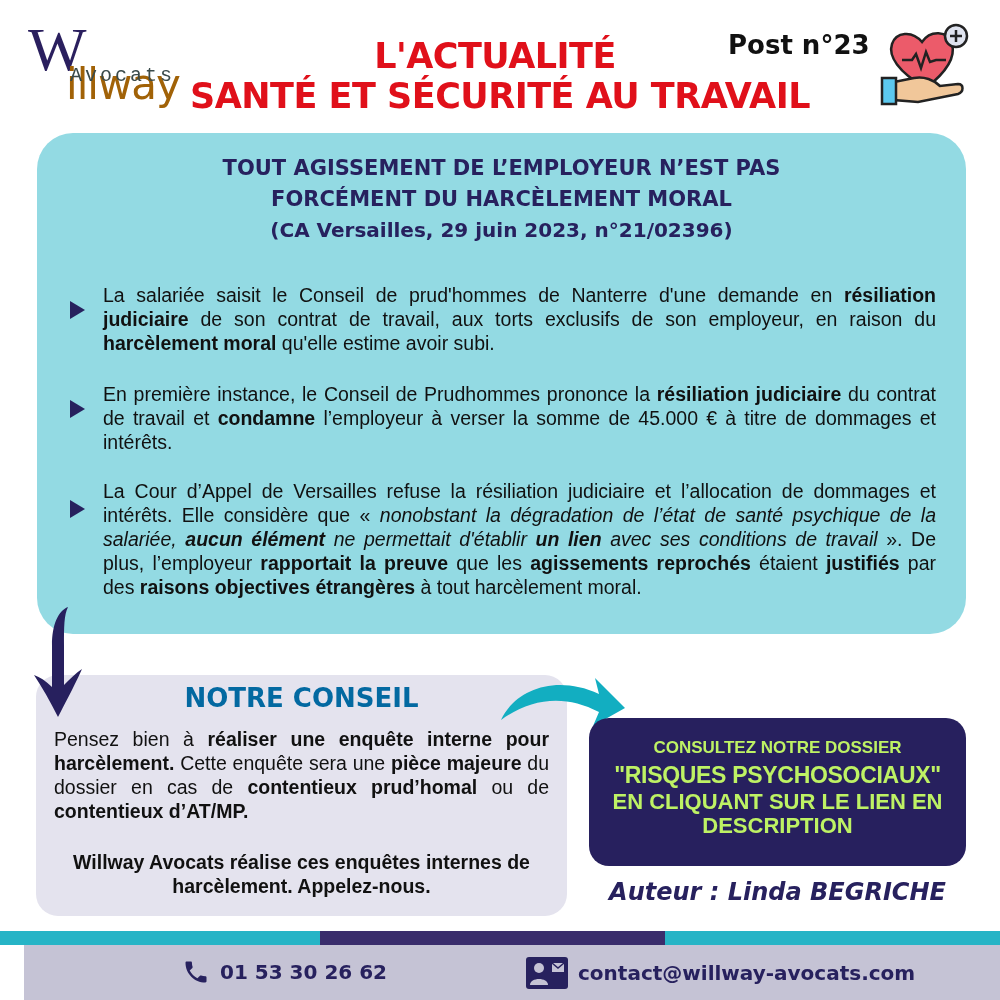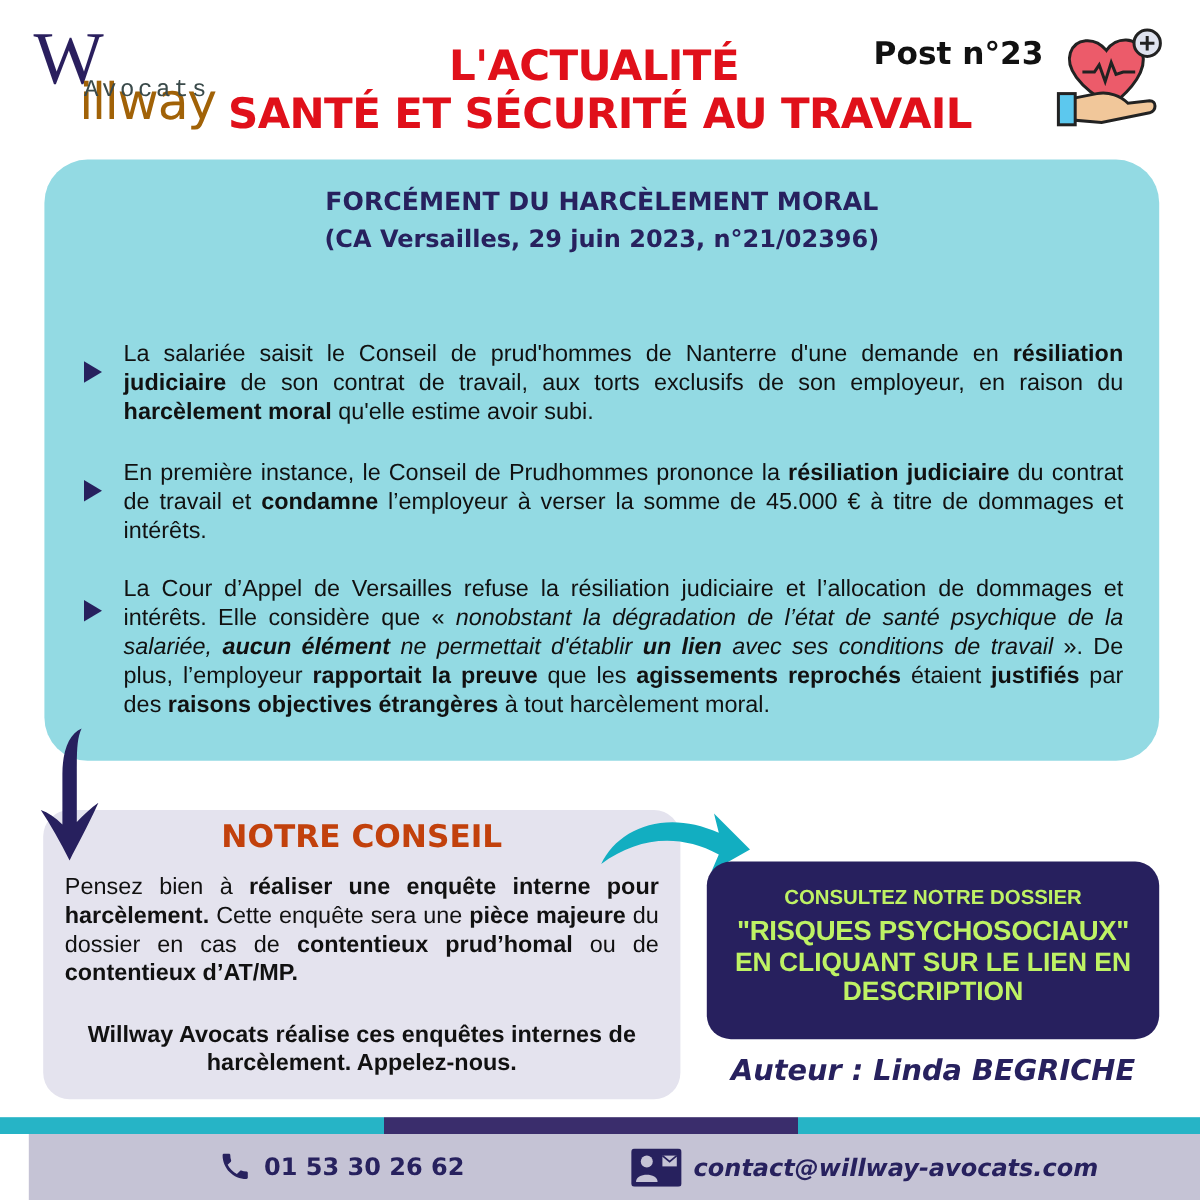--- a/index.html
+++ b/index.html
@@ -23,38 +23,38 @@
   .bullet { position: absolute; left: 66px; width: 833px; font-size: 19.5px; line-height: 24px; text-align: justify; color: #111; margin-top: 12px; }
   .bullet .tri { position: absolute; left: -33px; width: 0; height: 0; border-left: 15px solid #27215e; border-top: 9px solid transparent; border-bottom: 9px solid transparent; }
   .b1 { top: 138px; } .b1 .tri { top: 18px; }
   .b2 { top: 237px; } .b2 .tri { top: 18px; }
   .b3 { top: 334px; } .b3 .tri { top: 21px; }
   b, strong { font-weight: bold; }
   i { font-style: italic; }
 
   .arrow-down { position: absolute; left: 30px; top: 605px; width: 55px; height: 115px; }
   .advice-card { position: absolute; left: 36px; top: 675px; width: 531px; height: 241px; background: #e4e3ee; border-radius: 22px; }
-  .advice-title { position: absolute; left: 0; top: 8px; width: 531px; text-align: center; font-family: "DejaVu Sans", sans-serif; font-weight: bold; font-size: 26px; color: #c2410c; }
+  .advice-title { position: absolute; left: 0; top: 8px; width: 531px; text-align: center; font-family: "DejaVu Sans", sans-serif; font-weight: bold; font-size: 26px; color: #0369a1; }
   .advice-body { position: absolute; left: 18px; top: 52px; width: 495px; font-size: 19.5px; line-height: 24px; text-align: justify; color: #111; }
   .advice-footer { position: absolute; left: 18px; top: 175px; width: 495px; font-size: 19.5px; line-height: 24px; text-align: center; font-weight: bold; color: #111; }
 
   .arrow-curve { position: absolute; left: 495px; top: 670px; width: 130px; height: 80px; }
   .cta-card { position: absolute; left: 589px; top: 718px; width: 377px; height: 148px; background: #27205e; border-radius: 20px; color: #bef264; text-align: center; font-weight: bold; cursor: pointer; }
   .cta-l1 { margin-top: 18px; font-size: 17px; line-height: 24px; }
   .cta-l2 { font-size: 23px; line-height: 30px; letter-spacing: -0.3px; }
   .cta-l3 { font-size: 22px; line-height: 24px; }
   .author { position: absolute; left: 589px; top: 878px; width: 377px; text-align: center; font-family: "DejaVu Sans", sans-serif; font-weight: bold; font-style: italic; font-size: 24px; color: #27215e; }
 
   .stripe { position: absolute; top: 931px; height: 14px; }
   .stripe-left { left: 0; width: 320px; background: #26b4c6; }
   .stripe-mid { left: 320px; width: 345px; background: #3a2d6c; }
   .stripe-right { left: 665px; width: 335px; background: #26b4c6; }
   .footer { position: absolute; left: 0; top: 945px; width: 1000px; height: 55px; background: #c5c3d5; margin-left: 24px; }
   .phone { position: absolute; left: 158px; top: 12px; display: flex; align-items: center; gap: 10px; color: #27215e; font-weight: bold; font-size: 20px; font-family: "DejaVu Sans", sans-serif; }
-  .email { position: absolute; left: 502px; top: 12px; display: flex; align-items: center; gap: 10px; color: #27215e; font-weight: bold; font-size: 20px; font-family: "DejaVu Sans", sans-serif; font-style: italic; }
+  .email { position: absolute; left: 502px; top: 12px; display: flex; align-items: center; gap: 10px; color: #27215e; font-weight: bold; font-size: 20px; font-family: "DejaVu Sans", sans-serif; }
 </style>
 </head>
 <body>
 
 <div class="logo">
   <span class="big-w">W</span>
   <span class="illway">illway</span>
   <span class="avocats">Avocats</span>
 </div>
 
@@ -69,20 +69,21 @@
   <polyline points="24,38 34,38 38,32 43,46 48,30 52,40 58,38 68,38" fill="none" stroke="#222" stroke-width="2.5"></polyline>
   <circle cx="78" cy="14" r="11" fill="#dfe3ef" stroke="#222" stroke-width="2.5"></circle>
   <line x1="78" y1="8" x2="78" y2="20" stroke="#222" stroke-width="2.5"></line>
   <line x1="72" y1="14" x2="84" y2="14" stroke="#222" stroke-width="2.5"></line>
   <path d="M16 60 L36 56 C46 54 56 58 62 64 L80 62 C86 62 86 70 80 72 L40 80 L16 78 Z" fill="#f1c79a" stroke="#222" stroke-width="2.5"></path>
   <rect x="4" y="56" width="14" height="26" fill="#5cc8ee" stroke="#222" stroke-width="2.5"></rect>
 </svg>
 
 <div class="main-card">
   <div class="main-title">
+    <span style="display:block">TOUT AGISSEMENT DE L’EMPLOYEUR N’EST PAS</span>
     <span style="display:block">FORCÉMENT DU HARCÈLEMENT MORAL</span>
     <span class="main-sub">(CA Versailles, 29 juin 2023, n°21/02396)</span>
   </div>
 
   <div class="bullet b1">
     <span class="tri"></span>
     <span class="rich">La salariée saisit le Conseil de prud'hommes de Nanterre d'une demande en <b>résiliation judiciaire</b> de son contrat de travail, aux torts exclusifs de son employeur, en raison du <b>harcèlement moral</b> qu'elle estime avoir subi.</span>
   </div>
   <div class="bullet b2">
     <span class="tri"></span>

